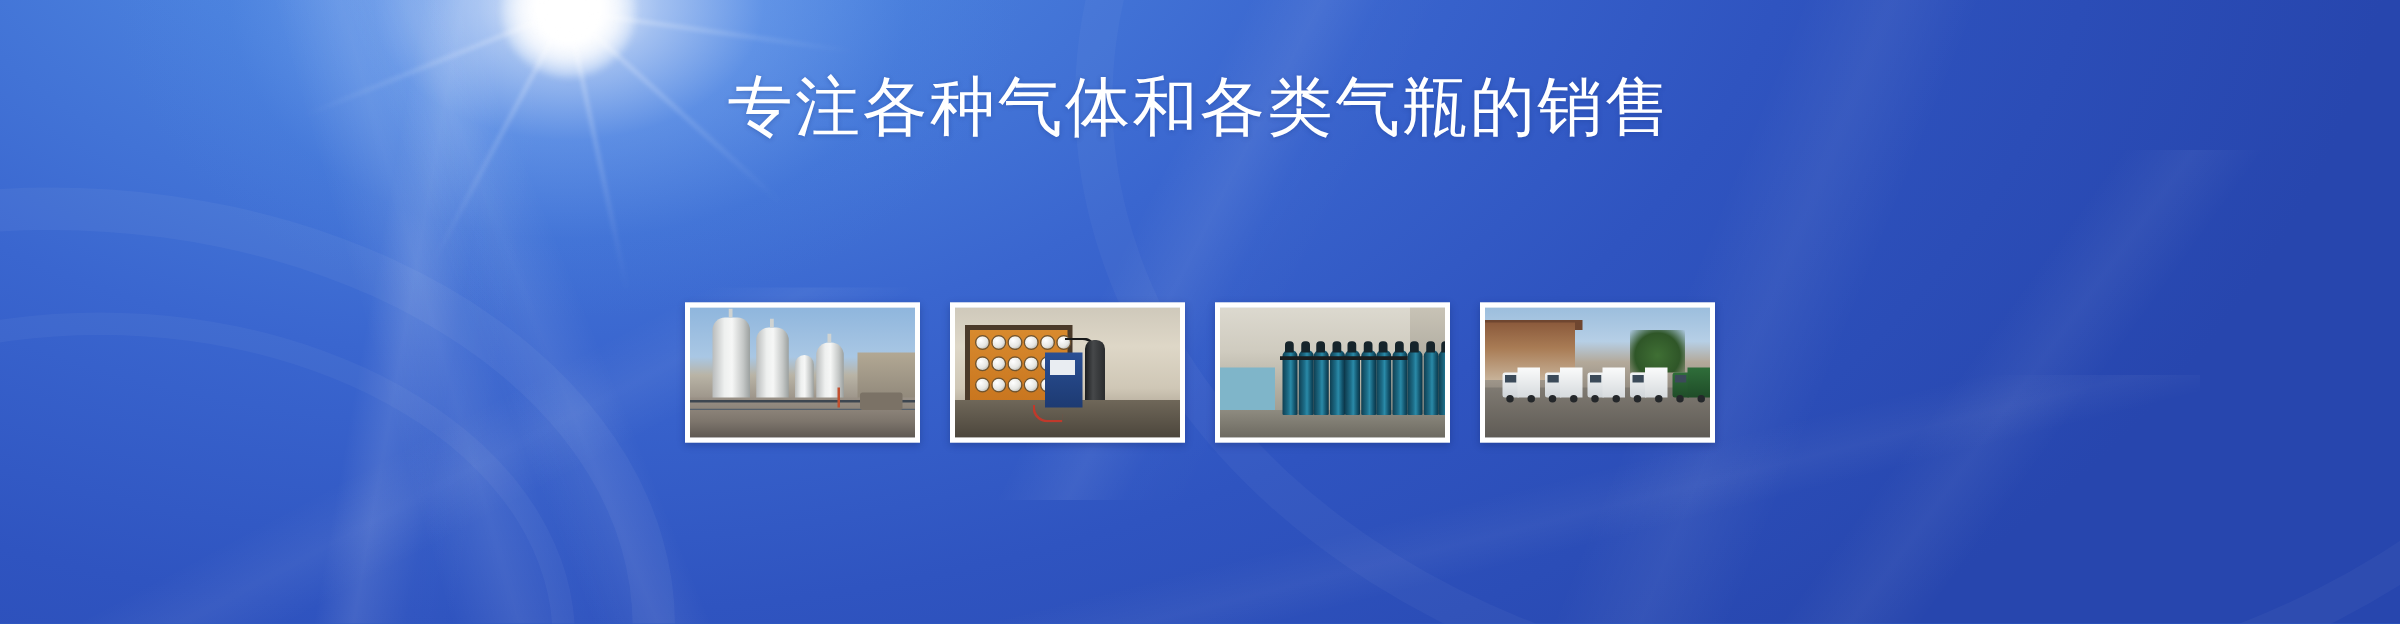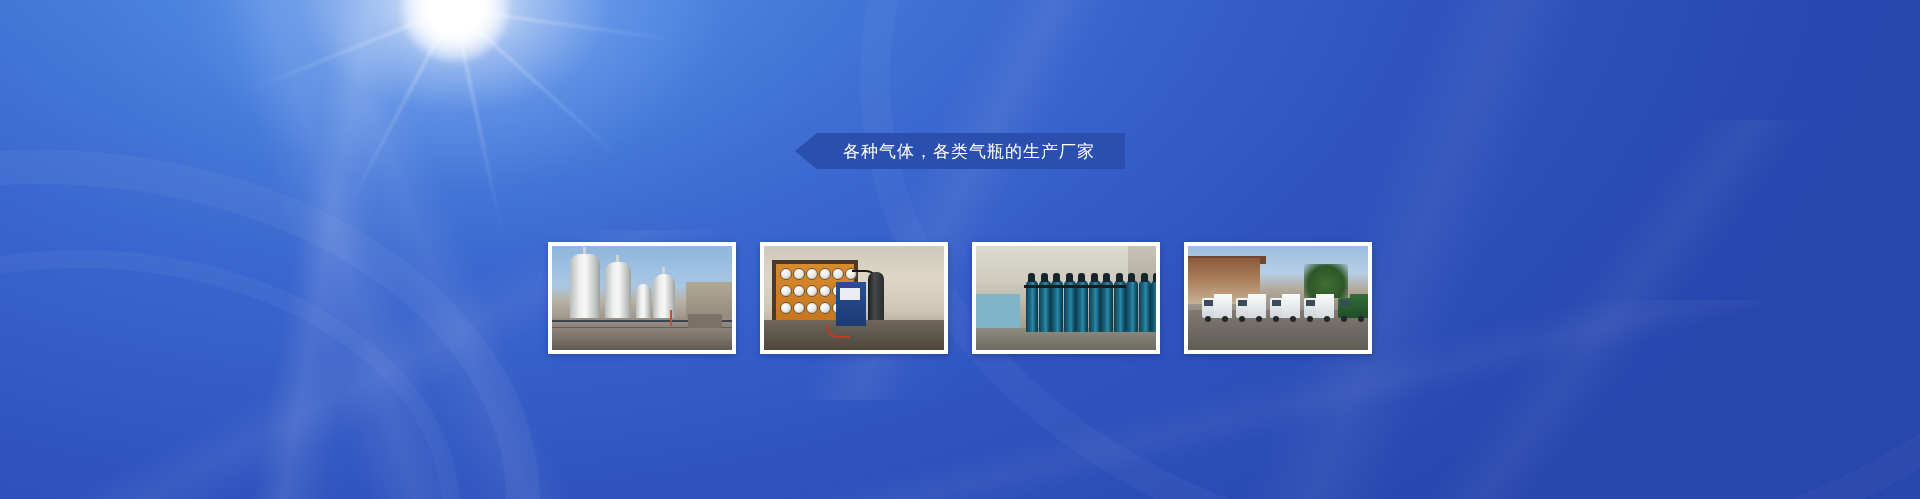--- a/index.html
+++ b/index.html
@@ -170,24 +170,22 @@
     </div>
   <div class="ray" style="transform:rotate(158deg)">
       <i></i>
     </div>
   <div class="ray" style="transform:rotate(196deg)">
       <i></i>
     </div>
 
   <div class="content">
 
-
-    <div class="ribbon-wrap">
-      <div class="ribbon">各种气体，各类气瓶的生产厂家</div>
-    </div>
+    <div class="headline">专注各种气体和各类气瓶的销售</div>
+
 
 
     <div class="gallery">
 
       <div class="photo p1">
         <div class="scene">
           <div class="tank t1"></div>
             <div class="tank t2"></div>
           <div class="tank t3"></div>
             <div class="tank t4"></div>

